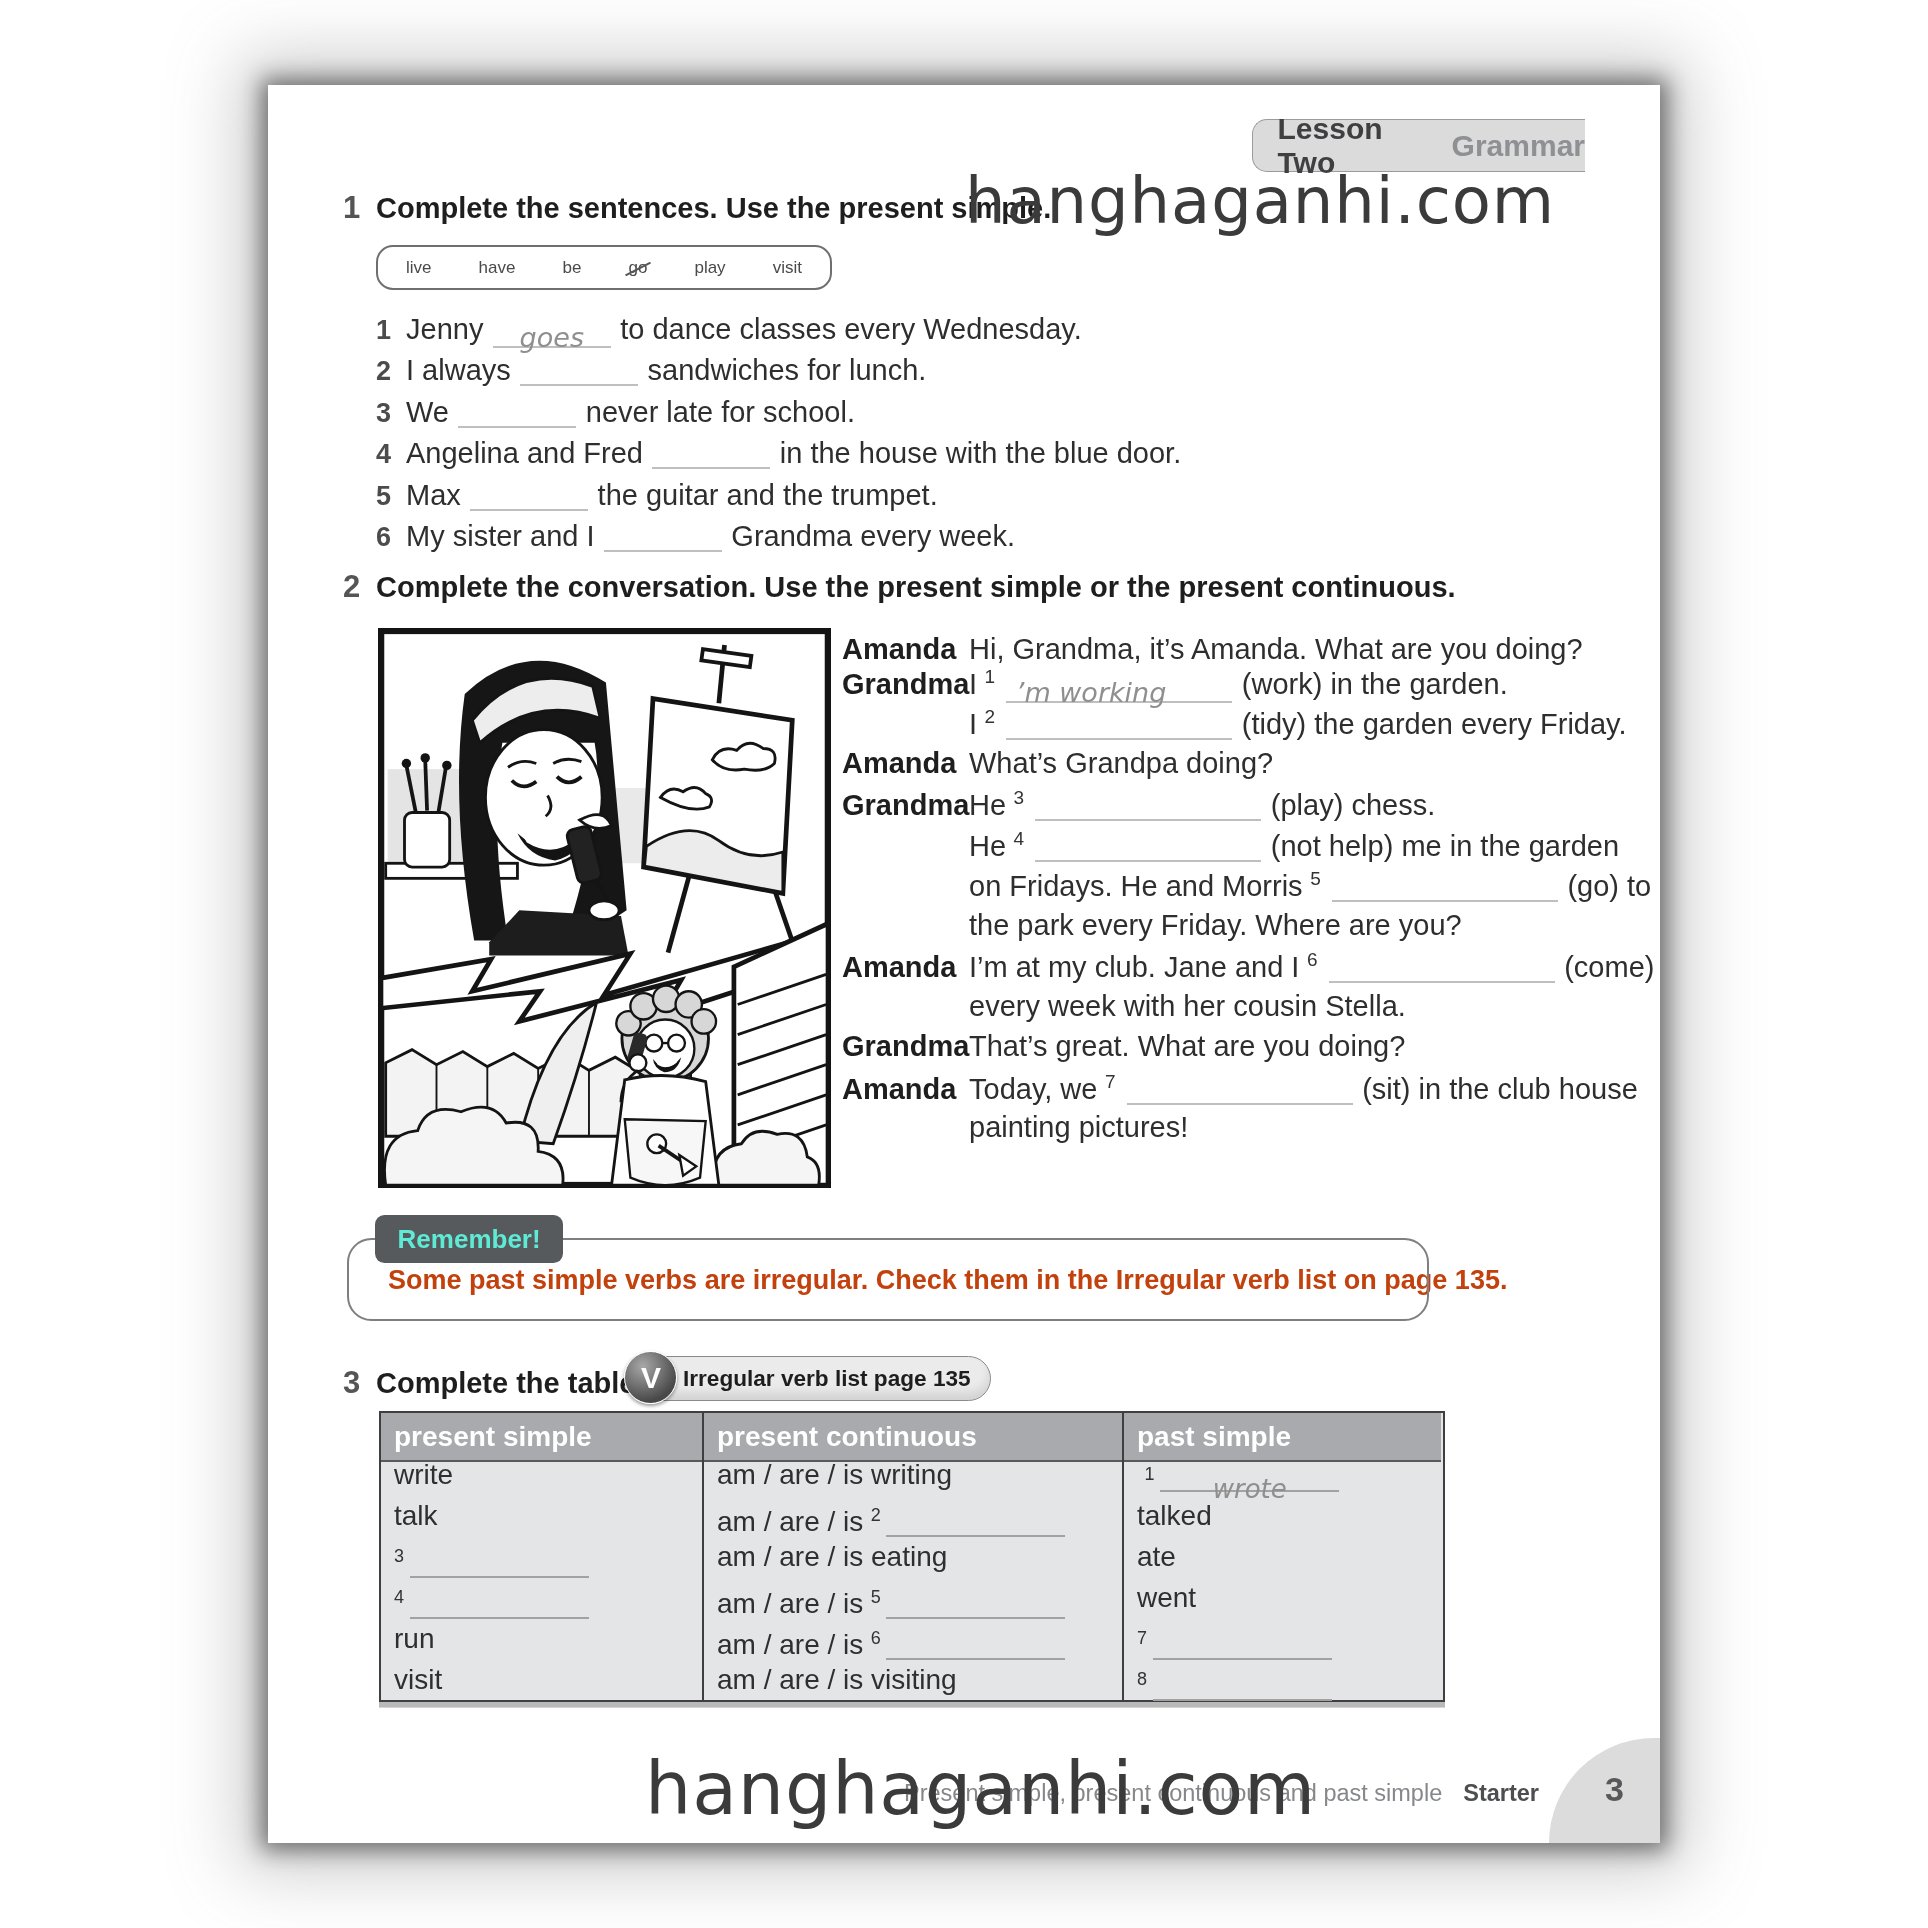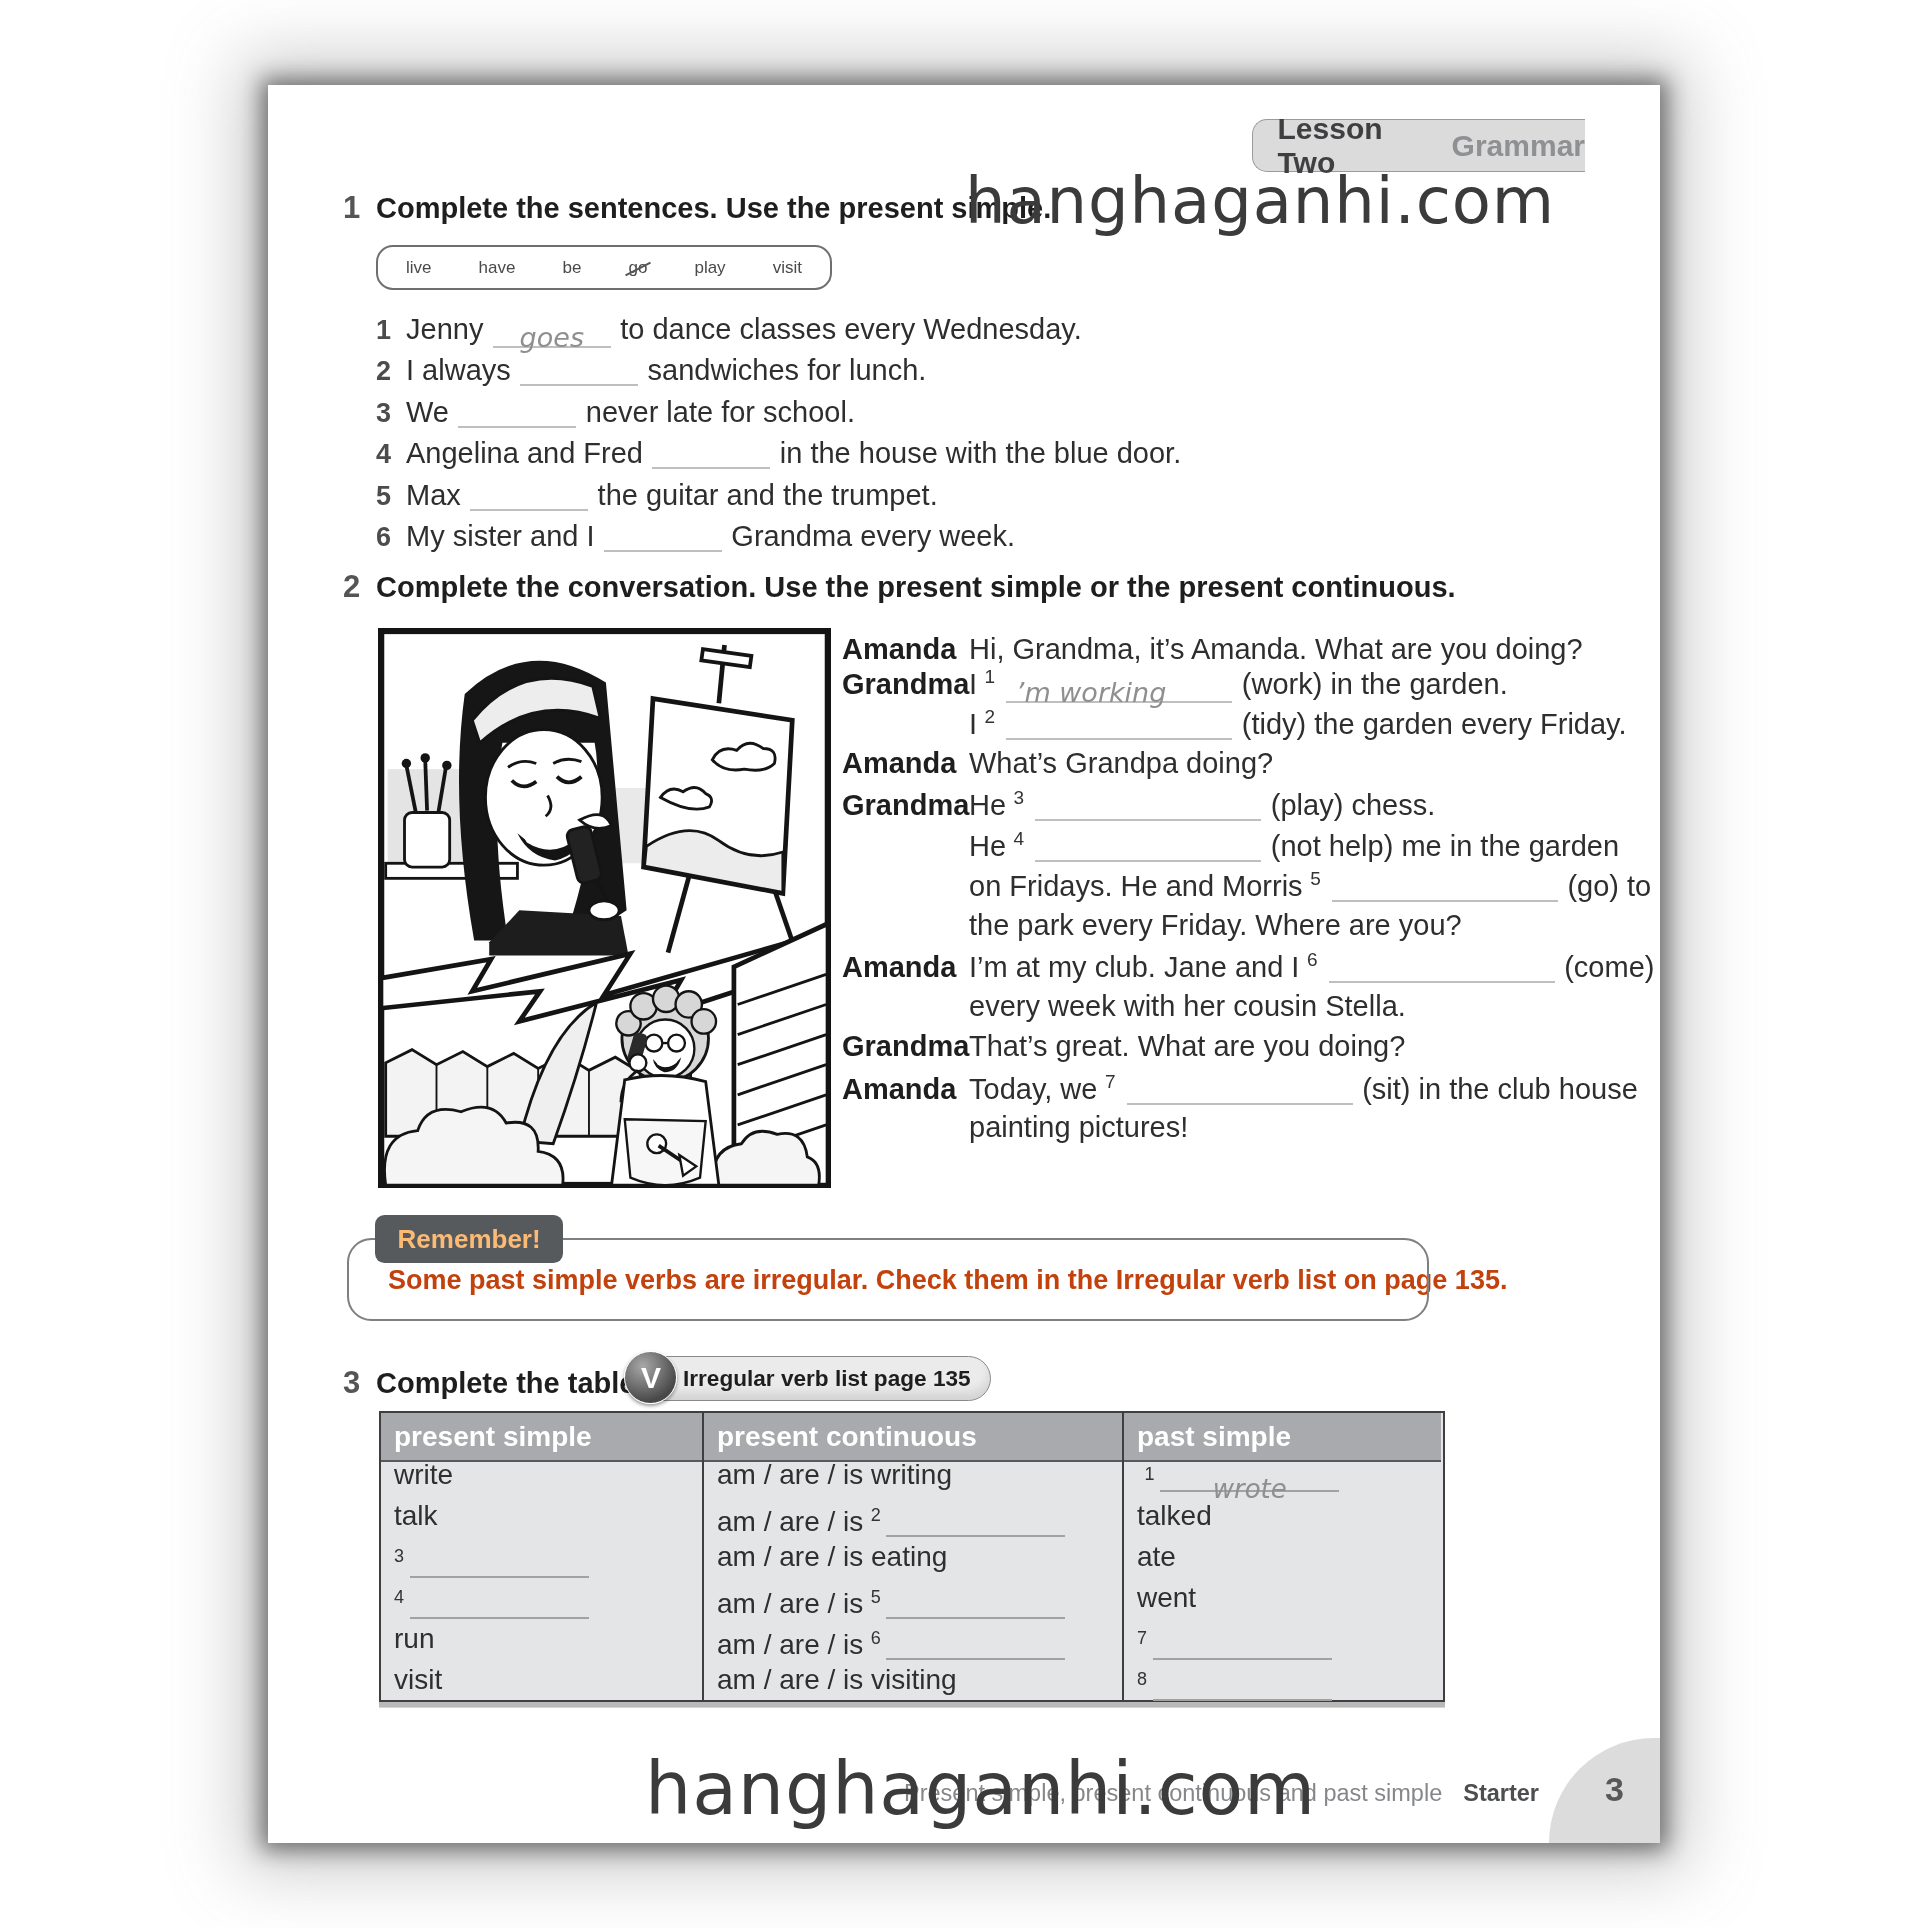--- a/index.html
+++ b/index.html
@@ -35,21 +35,21 @@
     display:block;text-align:center;transform:translateY(1.9px);white-space:nowrap;}
   .ha-left{text-align:left;padding-left:9.4px;}
   .sup{font-size:19px;vertical-align:11.3px;margin:0 1.9px 0 7.5px;color:#333;}
   
   .dlg-line{left:574px;font-size:29px;white-space:nowrap;}
   .speaker{display:inline-block;width:127px;font-weight:bold;color:#1e1e1e;}
   
   .illu{left:110px;top:543px;width:453px;height:560px;}
   
   .rem-box{left:79px;top:1153px;width:1082px;height:83px;border:2.8px solid #7d7f82;border-radius:24.5px;z-index:1;box-sizing:border-box;}
-  .rem-tab{left:107px;top:1130px;background:#575a5c;color:#fdba74;font-weight:bold;font-size:26px;
+  .rem-tab{left:107px;top:1130px;background:#575a5c;color:#5eead4;font-weight:bold;font-size:26px;
     padding:8.5px 22.6px;border-radius:9.4px;z-index:2;}
   .rem-text{left:104px;top:1180px;font-weight:bold;font-size:27px;color:#c2410c;margin-left:16px;}
   
   .vpill{left:361px;top:1271px;height:43px;border:1.9px solid #8a8a8a;border-radius:22.6px;background:#ebebeb;
     display:flex;align-items:center;padding:0 19px 0 53px;font-weight:bold;font-size:22.6px;color:#1e1e1e;
     box-shadow:inset 0 -7.5px 9.4px rgba(0,0,0,.10);}
   .vcircle{position:absolute;left:-5.6px;top:-5.6px;width:53px;height:53px;border-radius:50%;
     background:radial-gradient(circle at 35% 28%,#a8a8a8,#484848 72%);color:#fff;font-weight:bold;font-size:30px;
     display:flex;align-items:center;justify-content:center;border:1.9px solid #fff;box-shadow:0 1.9px 3.8px rgba(0,0,0,.4);box-sizing:border-box;}
   

